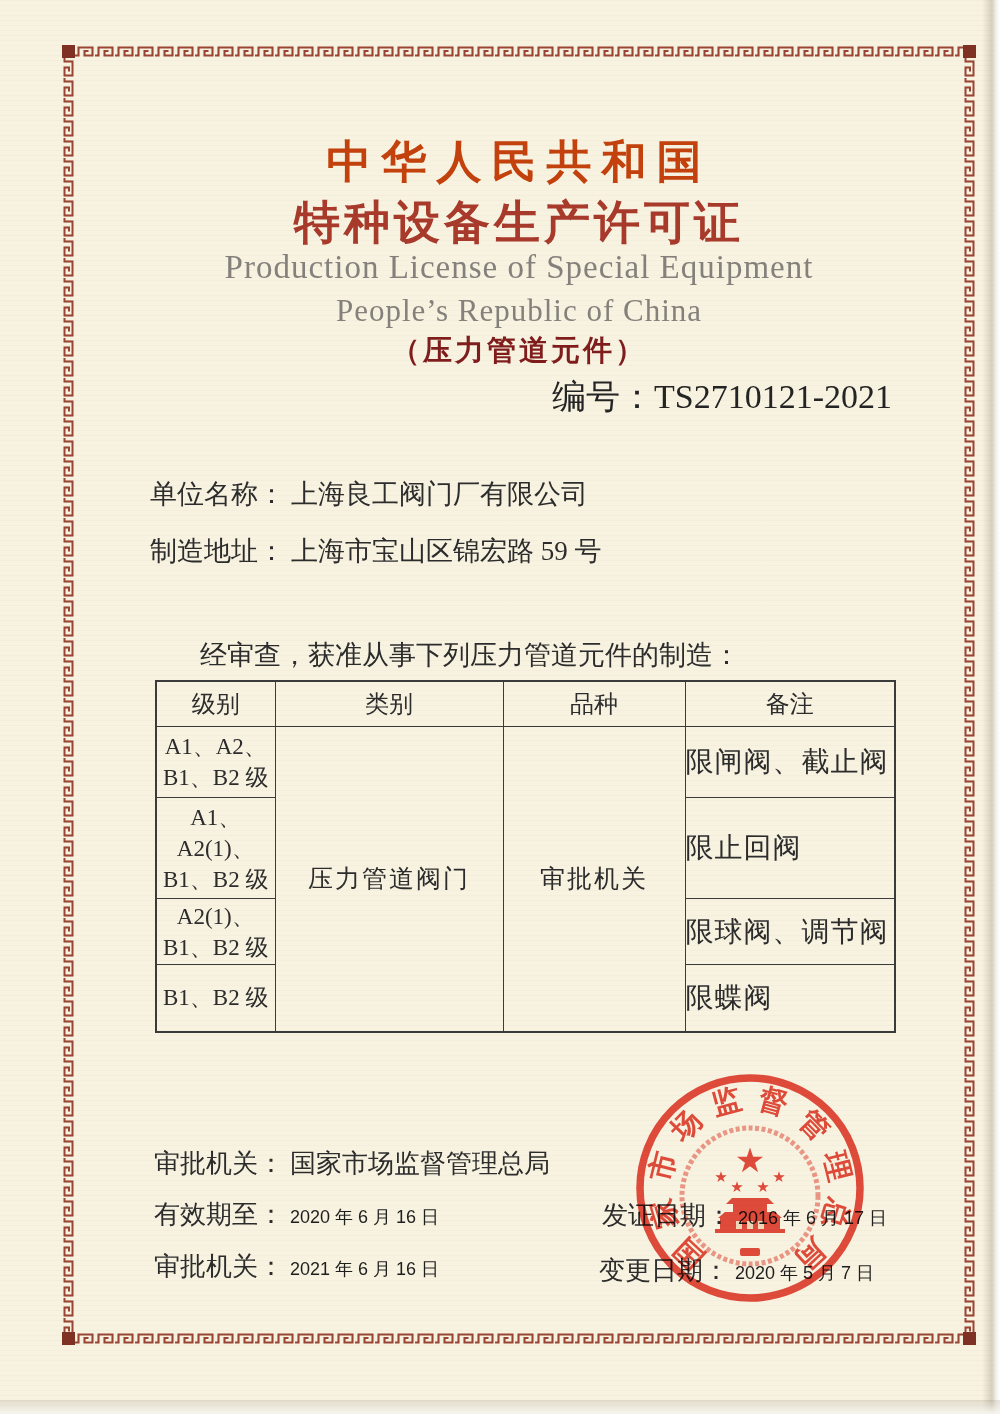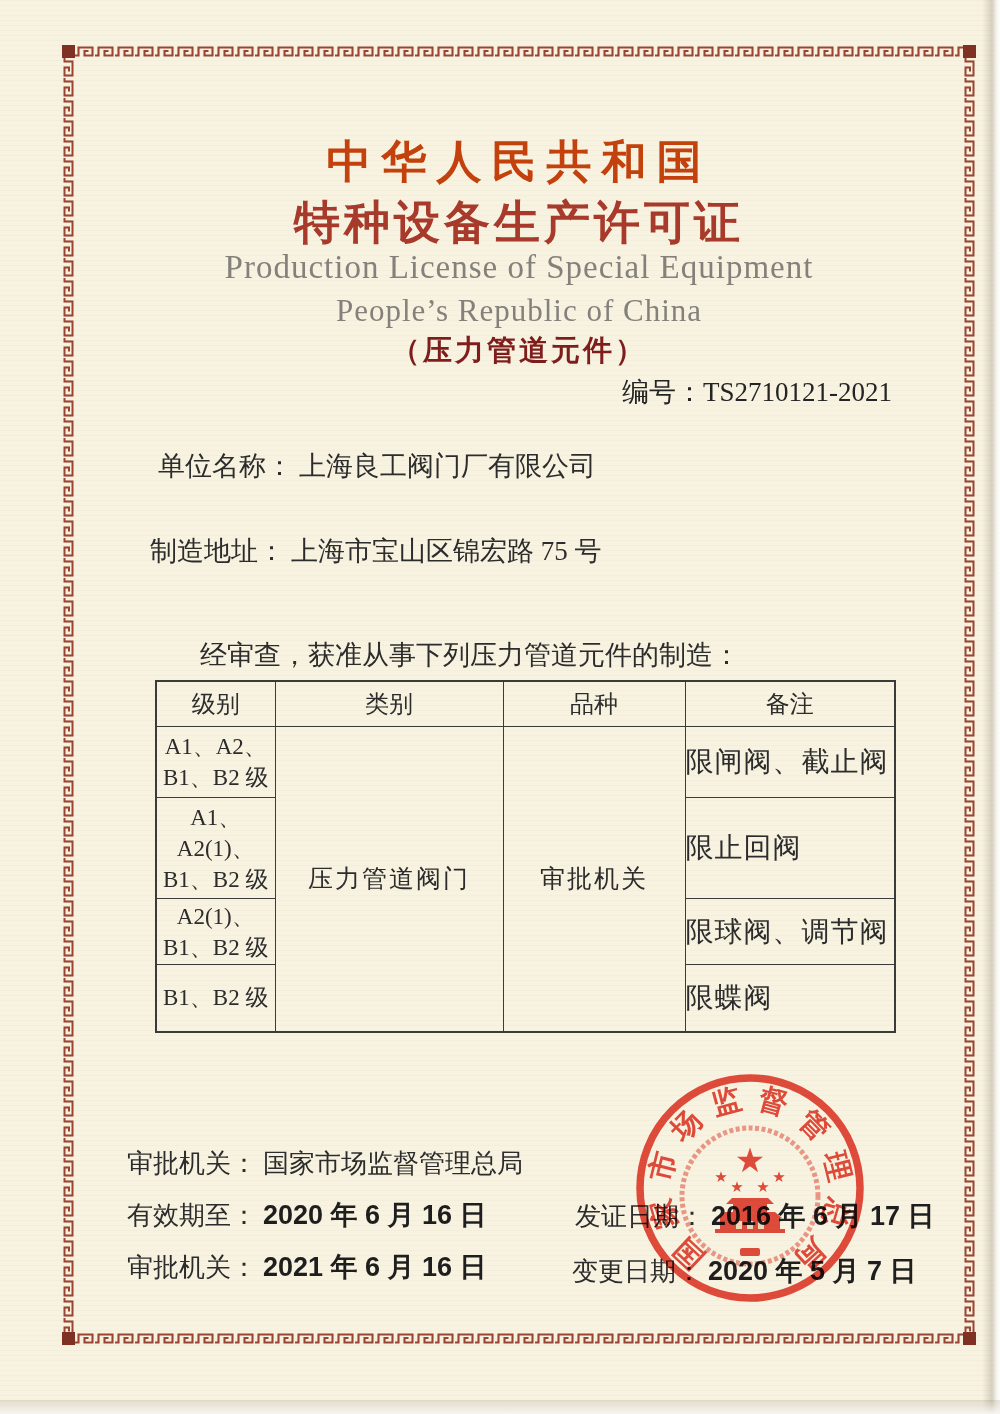--- a/index.html
+++ b/index.html
@@ -24,21 +24,21 @@
   .abs{position:absolute;}
   
   .corner{position:absolute;width:13px;height:13px;background:#7f3123;}
   
   .titles{position:absolute;left:62px;width:914px;text-align:center;}
   .t-cn1{top:132px;font-size:45px;font-weight:700;letter-spacing:10px;color:#c2410c;}
   .t-cn2{top:192px;font-size:46px;font-weight:700;letter-spacing:4px;color:#a73a2b;}
   .t-en1{top:249px;font-size:33px;color:#84817c;letter-spacing:1px;}
   .t-en2{top:293px;font-size:31px;color:#84817c;letter-spacing:1px;}
   .t-scope{top:331px;font-size:29px;font-weight:600;color:#7f1d1d;letter-spacing:3px;}
-  .license-no{position:absolute;top:374px;right:108px;font-size:27px;color:#242424;}
+  .license-no{position:absolute;top:374px;right:108px;font-size:34px;color:#242424;}
   
   .field{position:absolute;left:150px;font-size:27px;}
   .field .lbl{margin-right:6px;}
   .intro{position:absolute;left:200px;top:637px;font-size:27px;}
   
   table.lic{
     position:absolute;left:155px;top:680px;
     border-collapse:collapse;table-layout:fixed;
     font-size:23px;color:#2c2c2c;
   }
@@ -46,22 +46,22 @@
     border:1.6px solid #3b3b3b;vertical-align:middle;
     font-weight:400;padding:0;
   }
   table.lic{border:2.6px solid #3b3b3b;}
   th.hdr{height:44px;font-size:24px;text-align:center;}
   td.grade{text-align:center;line-height:31px;}
   td.mid{text-align:center;font-size:25px;letter-spacing:2px;}
   td.note{text-align:left;padding-left:13px;font-size:28px;letter-spacing:1px;}
   
   .f-line{position:absolute;font-size:26px;white-space:nowrap;}
-  .f-line .lbl{margin-right:6px;}
-  .val-sans{font-family:"Liberation Sans", sans-serif;font-size:27px;color:#1e1e1e;font-weight:bold;}
+  .f-line .lbl{margin-right:6px;margin-left:27px;}
+  .val-sans{font-family:"Liberation Sans", sans-serif;font-size:18px;color:#1e1e1e;}
   
   .seal{
     position:absolute;left:620px;top:1058px;width:260px;height:260px;
     mix-blend-mode:multiply;opacity:.9;z-index:5;pointer-events:none;
   }
   .seal text{fill:#e23a2c;}
   .seal .arc-char{font-size:29px;font-weight:700;font-family:"Liberation Serif", serif;}
   .seal .star{font-family:"DejaVu Sans", sans-serif;}
 </style>
 </head>
@@ -109,25 +109,25 @@
 <div class="titles t-cn1 abs">中华人民共和国</div>
 <div class="titles t-cn2 abs">特种设备生产许可证</div>
 <div class="titles t-en1 abs">Production License of Special Equipment</div>
 <div class="titles t-en2 abs">People’s Republic of China</div>
 <div class="titles t-scope abs">（压力管道元件）</div>
 
 <div class="license-no">
   <span>编号：</span><span>TS2710121-2021</span>
 </div>
 
-<div class="field" style="top:448px;margin-left:8px;">
+<div class="field" style="top:476px;">
   <span class="lbl">单位名称：</span><span>上海良工阀门厂有限公司</span>
 </div>
 <div class="field" style="top:533px;">
-  <span class="lbl">制造地址：</span><span>上海市宝山区锦宏路 75 号</span>
+  <span class="lbl">制造地址：</span><span>上海市宝山区锦宏路 59 号</span>
 </div>
 
 <div class="intro">经审查，获准从事下列压力管道元件的制造：</div>
 
 <table class="lic">
   <colgroup>
       <col style="width:119px">
       <col style="width:228px">
       <col style="width:182px">
       <col style="width:210px">

